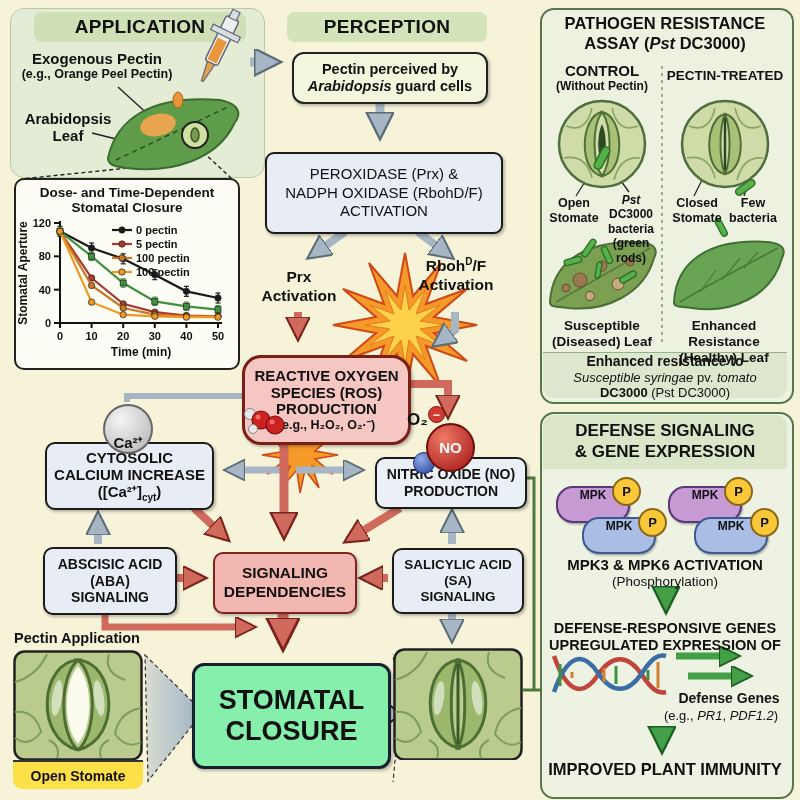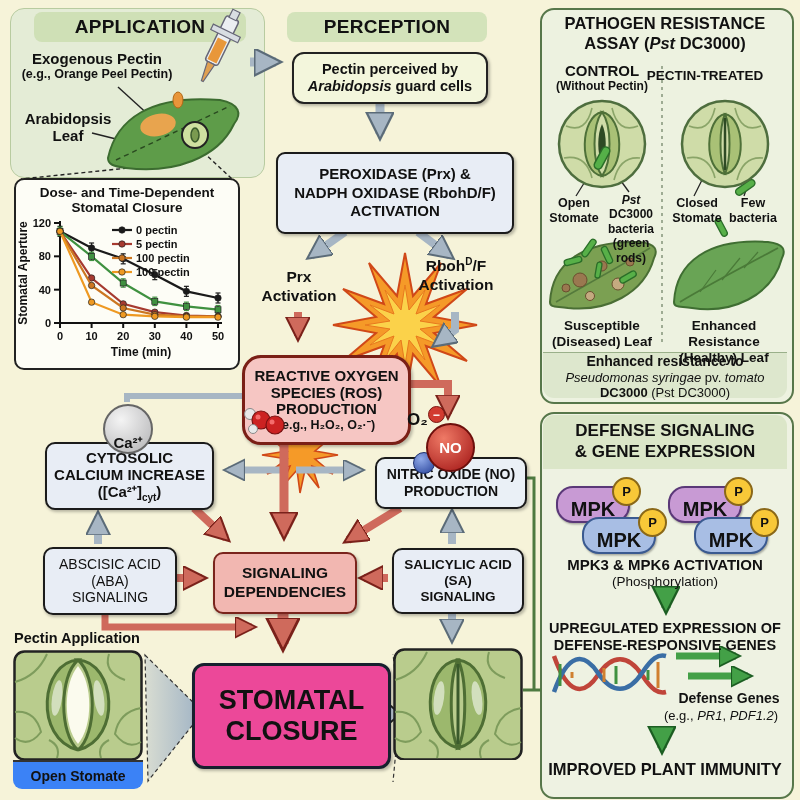--- a/index.html
+++ b/index.html
@@ -11,27 +11,27 @@
   .hdr-band{background:#cfe0b6;border-radius:8px;display:flex;align-items:center;justify-content:center;
             font-weight:bold;font-size:19px;letter-spacing:.3px;}
   .box{border-radius:10px;display:flex;flex-direction:column;align-items:center;justify-content:center;
        text-align:center;box-shadow:1.5px 2px 3px rgba(0,0,0,.25);}
   .box-blue{background:#e8edf5;border:2.5px solid #1b1b1b;}
   .box-cream{background:#f3f6dc;border:2px solid #222;justify-content:center;}
   .box-pink{background:#f6c6c3;border:3px solid #7a1f16;}
   .box-pink2{background:#f2b7b1;border:2.5px solid #7a241c;}
   .b{font-weight:bold;}
   .it{font-style:italic;}
-  .stomate-label{background:#3b82f6;border-top:2px solid #333;border-radius:0 0 9px 9px;
+  .stomate-label{background:#fde047;border-top:2px solid #333;border-radius:0 0 9px 9px;
                  display:flex;align-items:center;justify-content:center;font-weight:bold;font-size:14px;}
   .tick{font:bold 11px "Liberation Sans",sans-serif;fill:#111;}
   .axlab{font:bold 12px "Liberation Sans",sans-serif;fill:#111;}
   .legend{font:bold 11px "Liberation Sans",sans-serif;fill:#111;}
-  .pill{position:absolute;width:70px;height:33px;border-radius:17px;display:flex;align-items:flex-end;
-        justify-content:center;font-weight:bold;font-size:20px;box-shadow:1px 1.5px 2px rgba(0,0,0,.3);}
+  .pill{position:absolute;width:70px;height:33px;border-radius:17px;display:flex;align-items:flex-start;
+        justify-content:center;font-weight:bold;font-size:12px;box-shadow:1px 1.5px 2px rgba(0,0,0,.3);}
   .pill-purple{background:#c89ad4;border:2px solid #5a3878;}
   .pill-blue{background:#a8bee4;border:2px solid #3a5a90;}
   .pcirc{position:absolute;width:25px;height:25px;border-radius:50%;background:#f8c838;border:2px solid #8a6818;
          display:flex;align-items:center;justify-content:center;font-weight:bold;font-size:13px;}
   .sphere-ca{background:radial-gradient(circle at 35% 30%,#f4f4f4,#b2b2b4);border:2px solid #666;justify-content:flex-end;}
   .sphere-no{background:radial-gradient(circle at 35% 30%,#ef7a66,#a01313);border:2px solid #6d0f0c;color:#fff;}
   .sphere-blue{background:radial-gradient(circle at 35% 30%,#8fa9e8,#27429a);border:1.5px solid #1c2f6e;}
   .o2badge{font-weight:bold;font-size:17px;}
   .o2badge .minus{display:inline-flex;width:15px;height:15px;border-radius:50%;background:#d23b30;color:#fff;
        font-size:12px;align-items:center;justify-content:center;vertical-align:super;border:1px solid #7a1410;}
@@ -302,21 +302,21 @@
       <circle cx="106" cy="57" r="3.2" fill="#ee9922" stroke="#222" stroke-width="0.7"></circle>
       <text x="120" y="61" class="legend">100 pectin</text>
     </svg>
 </div>
 
 <div class="abs box box-cream" style="left:292px;top:52px;width:192px;height:48px;border-radius:12px;font-size:14.5px;font-weight:bold;line-height:1.2;">
   <span>Pectin perceived by</span>
   <span><span class="it">Arabidopsis</span><span> guard cells</span></span>
 </div>
 
-<div class="abs box box-blue" style="left:276px;top:152px;width:234px;height:78px;border-radius:9px;font-size:15px;font-weight:bold;line-height:1.25;">
+<div class="abs box box-blue" style="left:265px;top:152px;width:234px;height:78px;border-radius:9px;font-size:15px;font-weight:normal;line-height:1.25;">
   <span>PEROXIDASE (Prx) &amp;</span>
   <span>NADPH OXIDASE (RbohD/F)</span>
   <span>ACTIVATION</span>
 </div>
 
 <div class="abs ctr b" style="left:256px;top:268px;width:86px;font-size:15.5px;line-height:1.2;">
   <span>Prx</span>
   <span>Activation</span>
 </div>
 <div class="abs ctr b" style="left:406px;top:256px;width:100px;font-size:15.5px;line-height:1.2;">
@@ -350,21 +350,21 @@
 <div class="abs box box-blue" style="left:375px;top:457px;width:148px;height:48px;background:#eaf0f6;font-size:14px;font-weight:bold;line-height:1.2;z-index:10;">
   <span>NITRIC OXIDE (NO)</span>
   <span>PRODUCTION</span>
 </div>
 
 <div class="abs box box-pink2" style="left:213px;top:552px;width:140px;height:58px;font-size:15.5px;font-weight:bold;line-height:1.2;z-index:10;">
   <span>SIGNALING</span>
   <span>DEPENDENCIES</span>
 </div>
 
-<div class="abs box box-blue" style="left:43px;top:547px;width:130px;height:64px;font-size:14px;font-weight:normal;line-height:1.2;z-index:10;">
+<div class="abs box box-blue" style="left:43px;top:547px;width:130px;height:64px;font-size:14px;font-weight:bold;line-height:1.2;z-index:10;">
   <span>ABSCISIC ACID</span>
   <span>(ABA)</span>
   <span>SIGNALING</span>
 </div>
 
 <div class="abs box box-blue" style="left:392px;top:548px;width:128px;height:62px;font-size:13.5px;font-weight:bold;line-height:1.2;z-index:10;">
   <span>SALICYLIC ACID</span>
   <span>(SA)</span>
   <span>SIGNALING</span>
 </div>
@@ -388,21 +388,21 @@
     <path d="M65,10 C28,12 20,88 65,100 C46,84 46,26 65,10 z" fill="#9cb86d" stroke="#4e6e34" stroke-width="3"></path>
     <path d="M65,10 C102,12 110,88 65,100 C84,84 84,26 65,10 z" fill="#9cb86d" stroke="#4e6e34" stroke-width="3"></path>
     <ellipse cx="44" cy="48" rx="5" ry="18" fill="#ffffff" opacity="0.55" transform="rotate(8 44 48)"></ellipse>
     <ellipse cx="86" cy="48" rx="5" ry="18" fill="#ffffff" opacity="0.55" transform="rotate(-8 86 48)"></ellipse>
   </svg>
   <div class="stomate-label" style="width:130px;height:27px;">
     <span>Open Stomate</span>
   </div>
 </div>
 
-<div class="abs box" style="left:192px;top:663px;width:193px;height:100px;background:#ec4899;border:3.5px solid #16202e;border-radius:12px;font-size:27px;font-weight:bold;line-height:1.15;z-index:10;">
+<div class="abs box" style="left:192px;top:663px;width:193px;height:100px;background:#86efac;border:3.5px solid #16202e;border-radius:12px;font-size:27px;font-weight:bold;line-height:1.15;z-index:10;">
   <span>STOMATAL</span>
   <span>CLOSURE</span>
 </div>
 
 <div class="abs" style="left:393px;top:648px;width:130px;height:139px;z-index:6;">
   <svg width="130" height="112" viewBox="0 0 130 112" style="display:block;">
     <rect x="1.5" y="1.5" width="127" height="110" rx="10" fill="#b9cc8d" stroke="#222" stroke-width="2.5"></rect>
     <g stroke="#7e9c5c" stroke-width="2" fill="none">
       <path d="M2,32 Q24,26 34,4"></path>
         <path d="M96,4 Q90,22 112,30"></path>
@@ -421,21 +421,21 @@
 
 <div class="abs ctr b" style="left:545px;top:14px;width:240px;font-size:16.5px;line-height:1.2;">
   <span>PATHOGEN RESISTANCE</span>
   <span><span>ASSAY (</span><span class="it">Pst</span><span> DC3000)</span></span>
 </div>
 
 <div class="abs ctr" style="left:545px;top:62px;width:114px;">
   <span class="b" style="font-size:15px;">CONTROL</span>
   <span class="b" style="font-size:12px;">(Without Pectin)</span>
 </div>
-<div class="abs ctr b" style="left:645px;top:68px;width:120px;font-size:13.5px;">
+<div class="abs ctr b" style="left:665px;top:68px;width:120px;font-size:13.5px;">
   <span>PECTIN-TREATED</span>
 </div>
 
 <svg class="abs" width="92" height="92" viewBox="0 0 92 92" style="left:556px;top:98px;">
   <circle cx="46" cy="46" r="43" fill="#cfdca8" stroke="#4e6e3e" stroke-width="2.5"></circle>
   <g stroke="#8aa468" stroke-width="1.6" fill="none">
     <path d="M10,28 Q30,36 36,10"></path>
       <path d="M82,28 Q62,36 56,10"></path>
     <path d="M8,60 Q30,56 36,80"></path>
       <path d="M84,60 Q64,58 58,82"></path>
@@ -481,21 +481,21 @@
   <span>Susceptible</span>
   <span>(Diseased) Leaf</span>
 </div>
 <div class="abs ctr b" style="left:662px;top:318px;width:124px;font-size:13.5px;line-height:1.2;">
   <span>Enhanced Resistance</span>
   <span>(Healthy) Leaf</span>
 </div>
 
 <div class="abs ctr" style="left:543px;top:353px;width:244px;font-size:13px;line-height:1.18;">
   <span class="b" style="font-size:14px;">Enhanced resistance to</span>
-  <span><span class="it">Pseudomonas syringae</span><span> pv. </span><span class="it">tomato</span></span>
+  <span><span class="it">Susceptible syringae</span><span> pv. </span><span class="it">tomato</span></span>
   <span><span class="b">DC3000</span><span> (Pst DC3000)</span></span>
 </div>
 
 <div class="abs ctr b" style="left:543px;top:420px;width:244px;font-size:17px;line-height:1.25;">
   <span>DEFENSE SIGNALING</span>
   <span>&amp; GENE EXPRESSION</span>
 </div>
 
 <div class="abs" style="left:556px;top:477px;width:110px;height:74px;">
   <div class="pill pill-purple" style="left:0;top:9px;">
@@ -525,22 +525,22 @@
       <span>P</span>
     </div>
 </div>
 
 <div class="abs ctr" style="left:545px;top:556px;width:240px;line-height:1.2;">
   <span class="b" style="font-size:15px;">MPK3 &amp; MPK6 ACTIVATION</span>
   <span style="font-size:13.5px;">(Phosphorylation)</span>
 </div>
 
 <div class="abs ctr b" style="left:542px;top:620px;width:246px;font-size:14.5px;line-height:1.2;">
+  <span>DEFENSE-RESPONSIVE GENES</span>
   <span>UPREGULATED EXPRESSION OF</span>
-  <span>DEFENSE-RESPONSIVE GENES</span>
 </div>
 
 <svg class="abs" width="125" height="58" viewBox="0 0 125 58" style="left:546px;top:646px;">
   <g stroke-width="4.5" fill="none">
     <path d="M8,10 C 22,50 38,50 52,29 C 66,8 82,8 96,29 C 106,44 112,48 120,46" stroke="#c0453a"></path>
     <path d="M8,46 C 22,6 38,6 52,27 C 66,48 82,48 96,27 C 106,12 112,8 120,10" stroke="#3a6ea5"></path>
   </g>
   <g stroke-width="3">
     <path d="M14,18 V40" stroke="#3f9140"></path>
       <path d="M26,26 V32" stroke="#d08030"></path>

